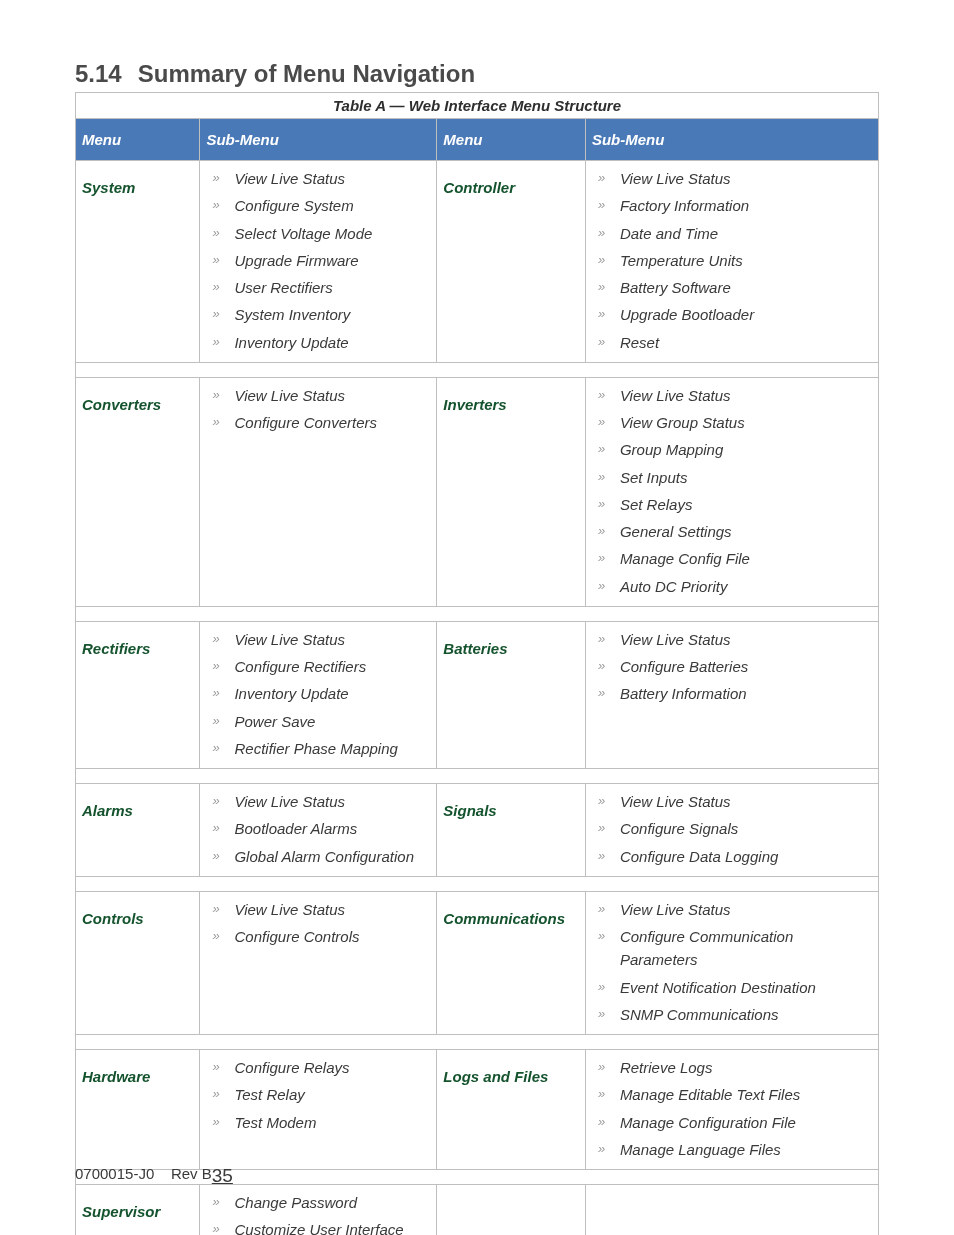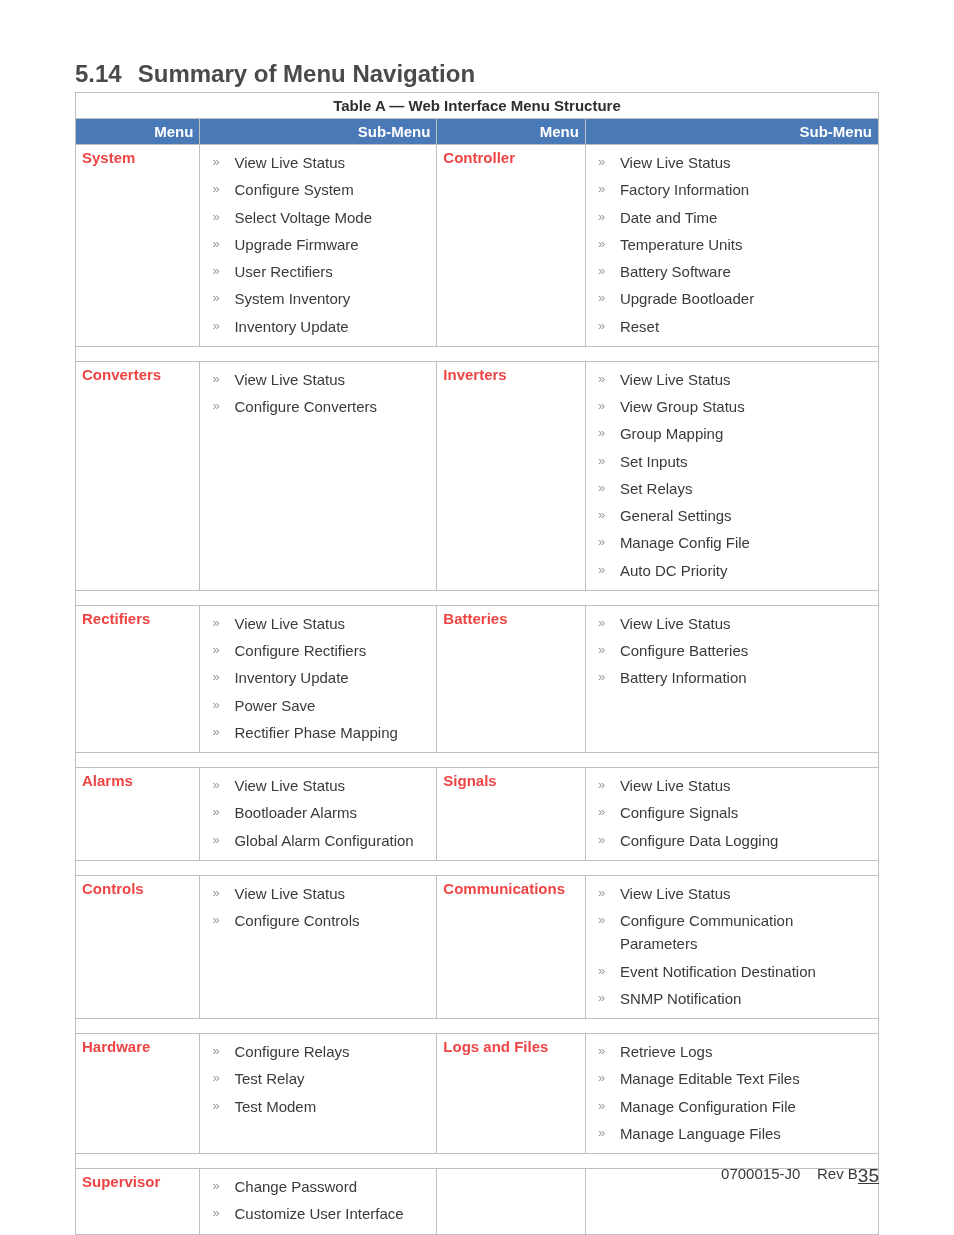--- a/index.html
+++ b/index.html
@@ -30,40 +30,41 @@
     font-size: 15px;
   }
   table.menu-table col.c-menu  { width: 15.5%; }
   table.menu-table col.c-sub   { width: 29.5%; }
   table.menu-table col.c-menu2 { width: 18.5%; }
   table.menu-table col.c-sub2  { width: 36.5%; }
   table.menu-table th,
   table.menu-table td {
     border: 1px solid #bfbfbf;
     vertical-align: top;
+    font-style: italic;
   }
   tr.title-row td {
     text-align: center;
     font-weight: bold;
     padding: 4px 6px;
     background: #fff;
     color: #2e2e2e;
   }
   tr.header-row th {
     background: #4a79b7;
     color: #fff;
     font-weight: bold;
-    text-align: right;
-    padding: 4px 6px;
+    text-align: left;
+    padding: 12px 6px;
     border-color: #bfbfbf;
   }
   td.menu-cell {
     font-weight: bold;
-    padding: 2px 6px;
-    color: #ef4444;
+    padding: 16px 6px;
+    color: #14532d;
     line-height: 1.4;
   }
   td.sub-cell {
     padding: 4px 4px 6px 4px;
   }
   ul.sub-list {
     list-style: none;
     margin: 0;
     padding: 0;
   }
@@ -87,21 +88,21 @@
     border-bottom: 1px solid #bfbfbf;
     height: 14px;
     padding: 0;
   }
   .footer {
     position: absolute;
     bottom: 48px;
     left: 75px;
     right: 75px;
     display: flex;
-    justify-content: flex-end;
+    justify-content: flex-start;
     font-size: 15px;
     color: #3a3a3a;
   }
   .footer .page { font-size: 19px; text-decoration: underline; }
 </style>
 </head>
 <body>
 
 <h1 class="section-title">
   <span class="num">5.14</span><span>Summary of Menu Navigation</span>
@@ -229,21 +230,21 @@
             <li><span class="chevron">»</span><span>View Live Status</span></li>
             <li><span class="chevron">»</span><span>Configure Controls</span></li>
           </ul>
         </td>
         <td class="menu-cell">Communications</td>
         <td class="sub-cell">
           <ul class="sub-list">
             <li><span class="chevron">»</span><span>View Live Status</span></li>
             <li><span class="chevron">»</span><span>Configure Communication Parameters</span></li>
             <li><span class="chevron">»</span><span>Event Notification Destination</span></li>
-            <li><span class="chevron">»</span><span>SNMP Notification</span></li>
+            <li><span class="chevron">»</span><span>SNMP Communications</span></li>
           </ul>
         </td>
       </tr>
       <tr class="spacer">
         <td colspan="4"></td>
       </tr>
       <tr>
         <td class="menu-cell">Hardware</td>
         <td class="sub-cell">
           <ul class="sub-list">

